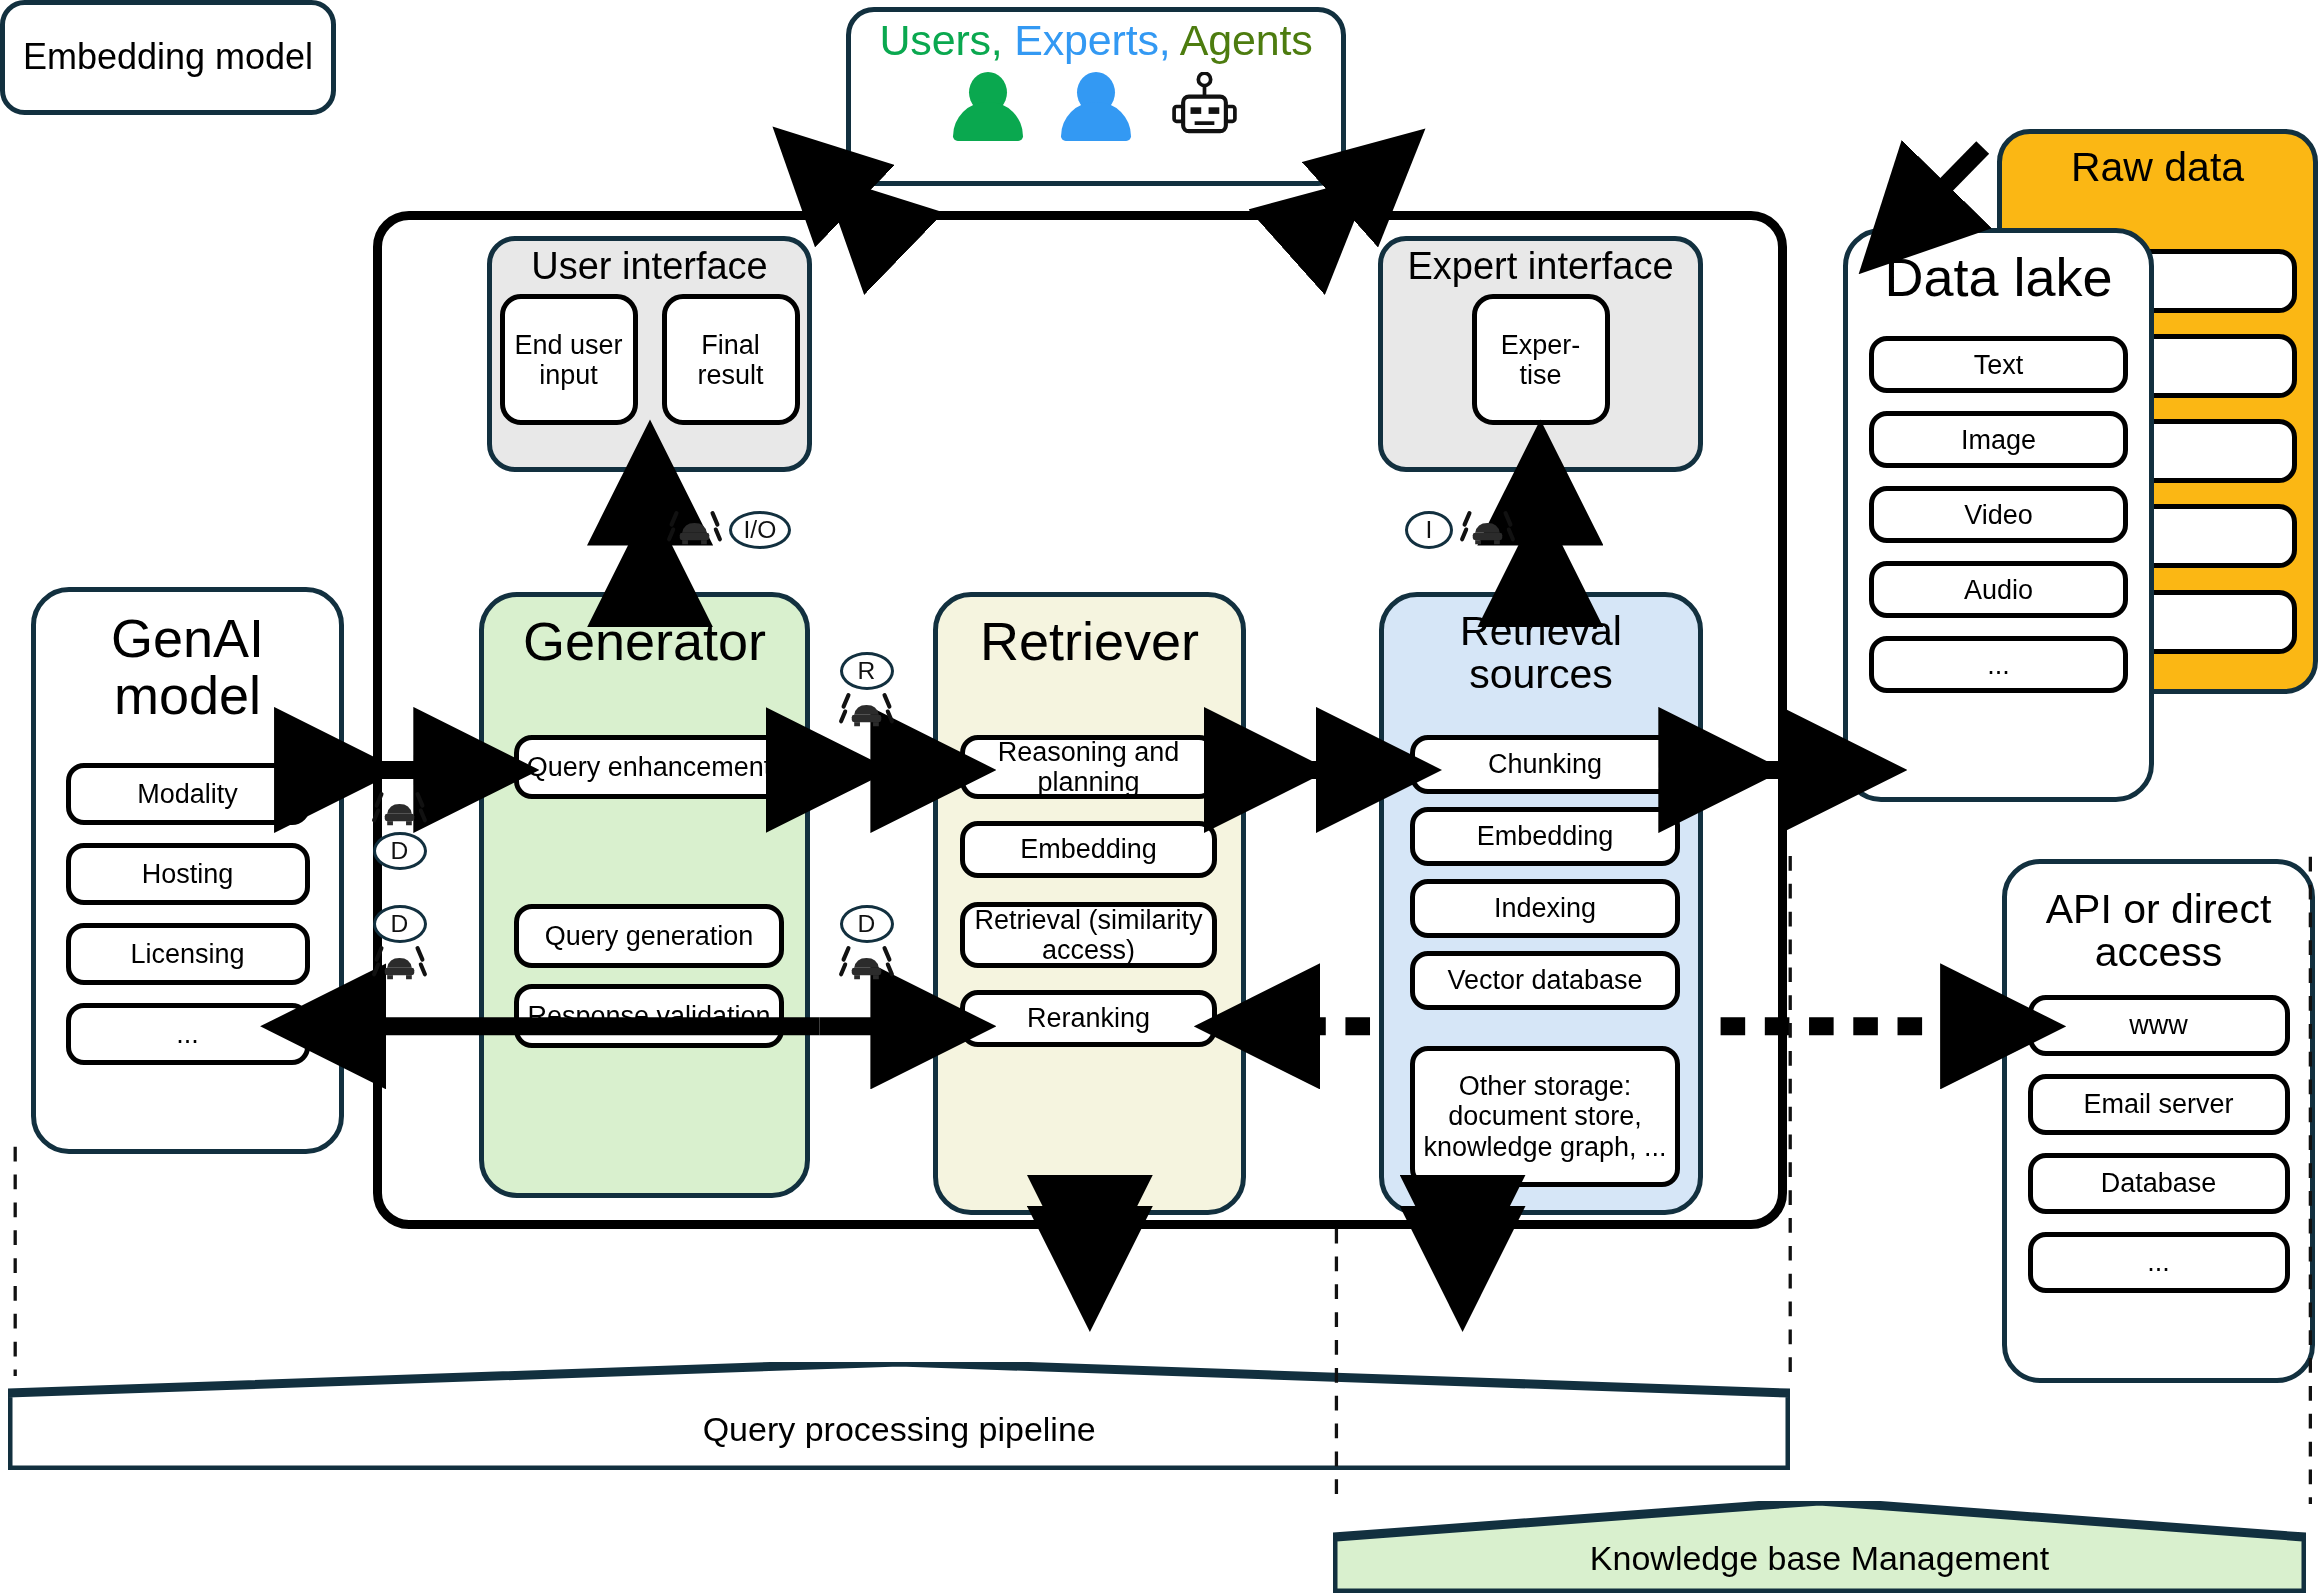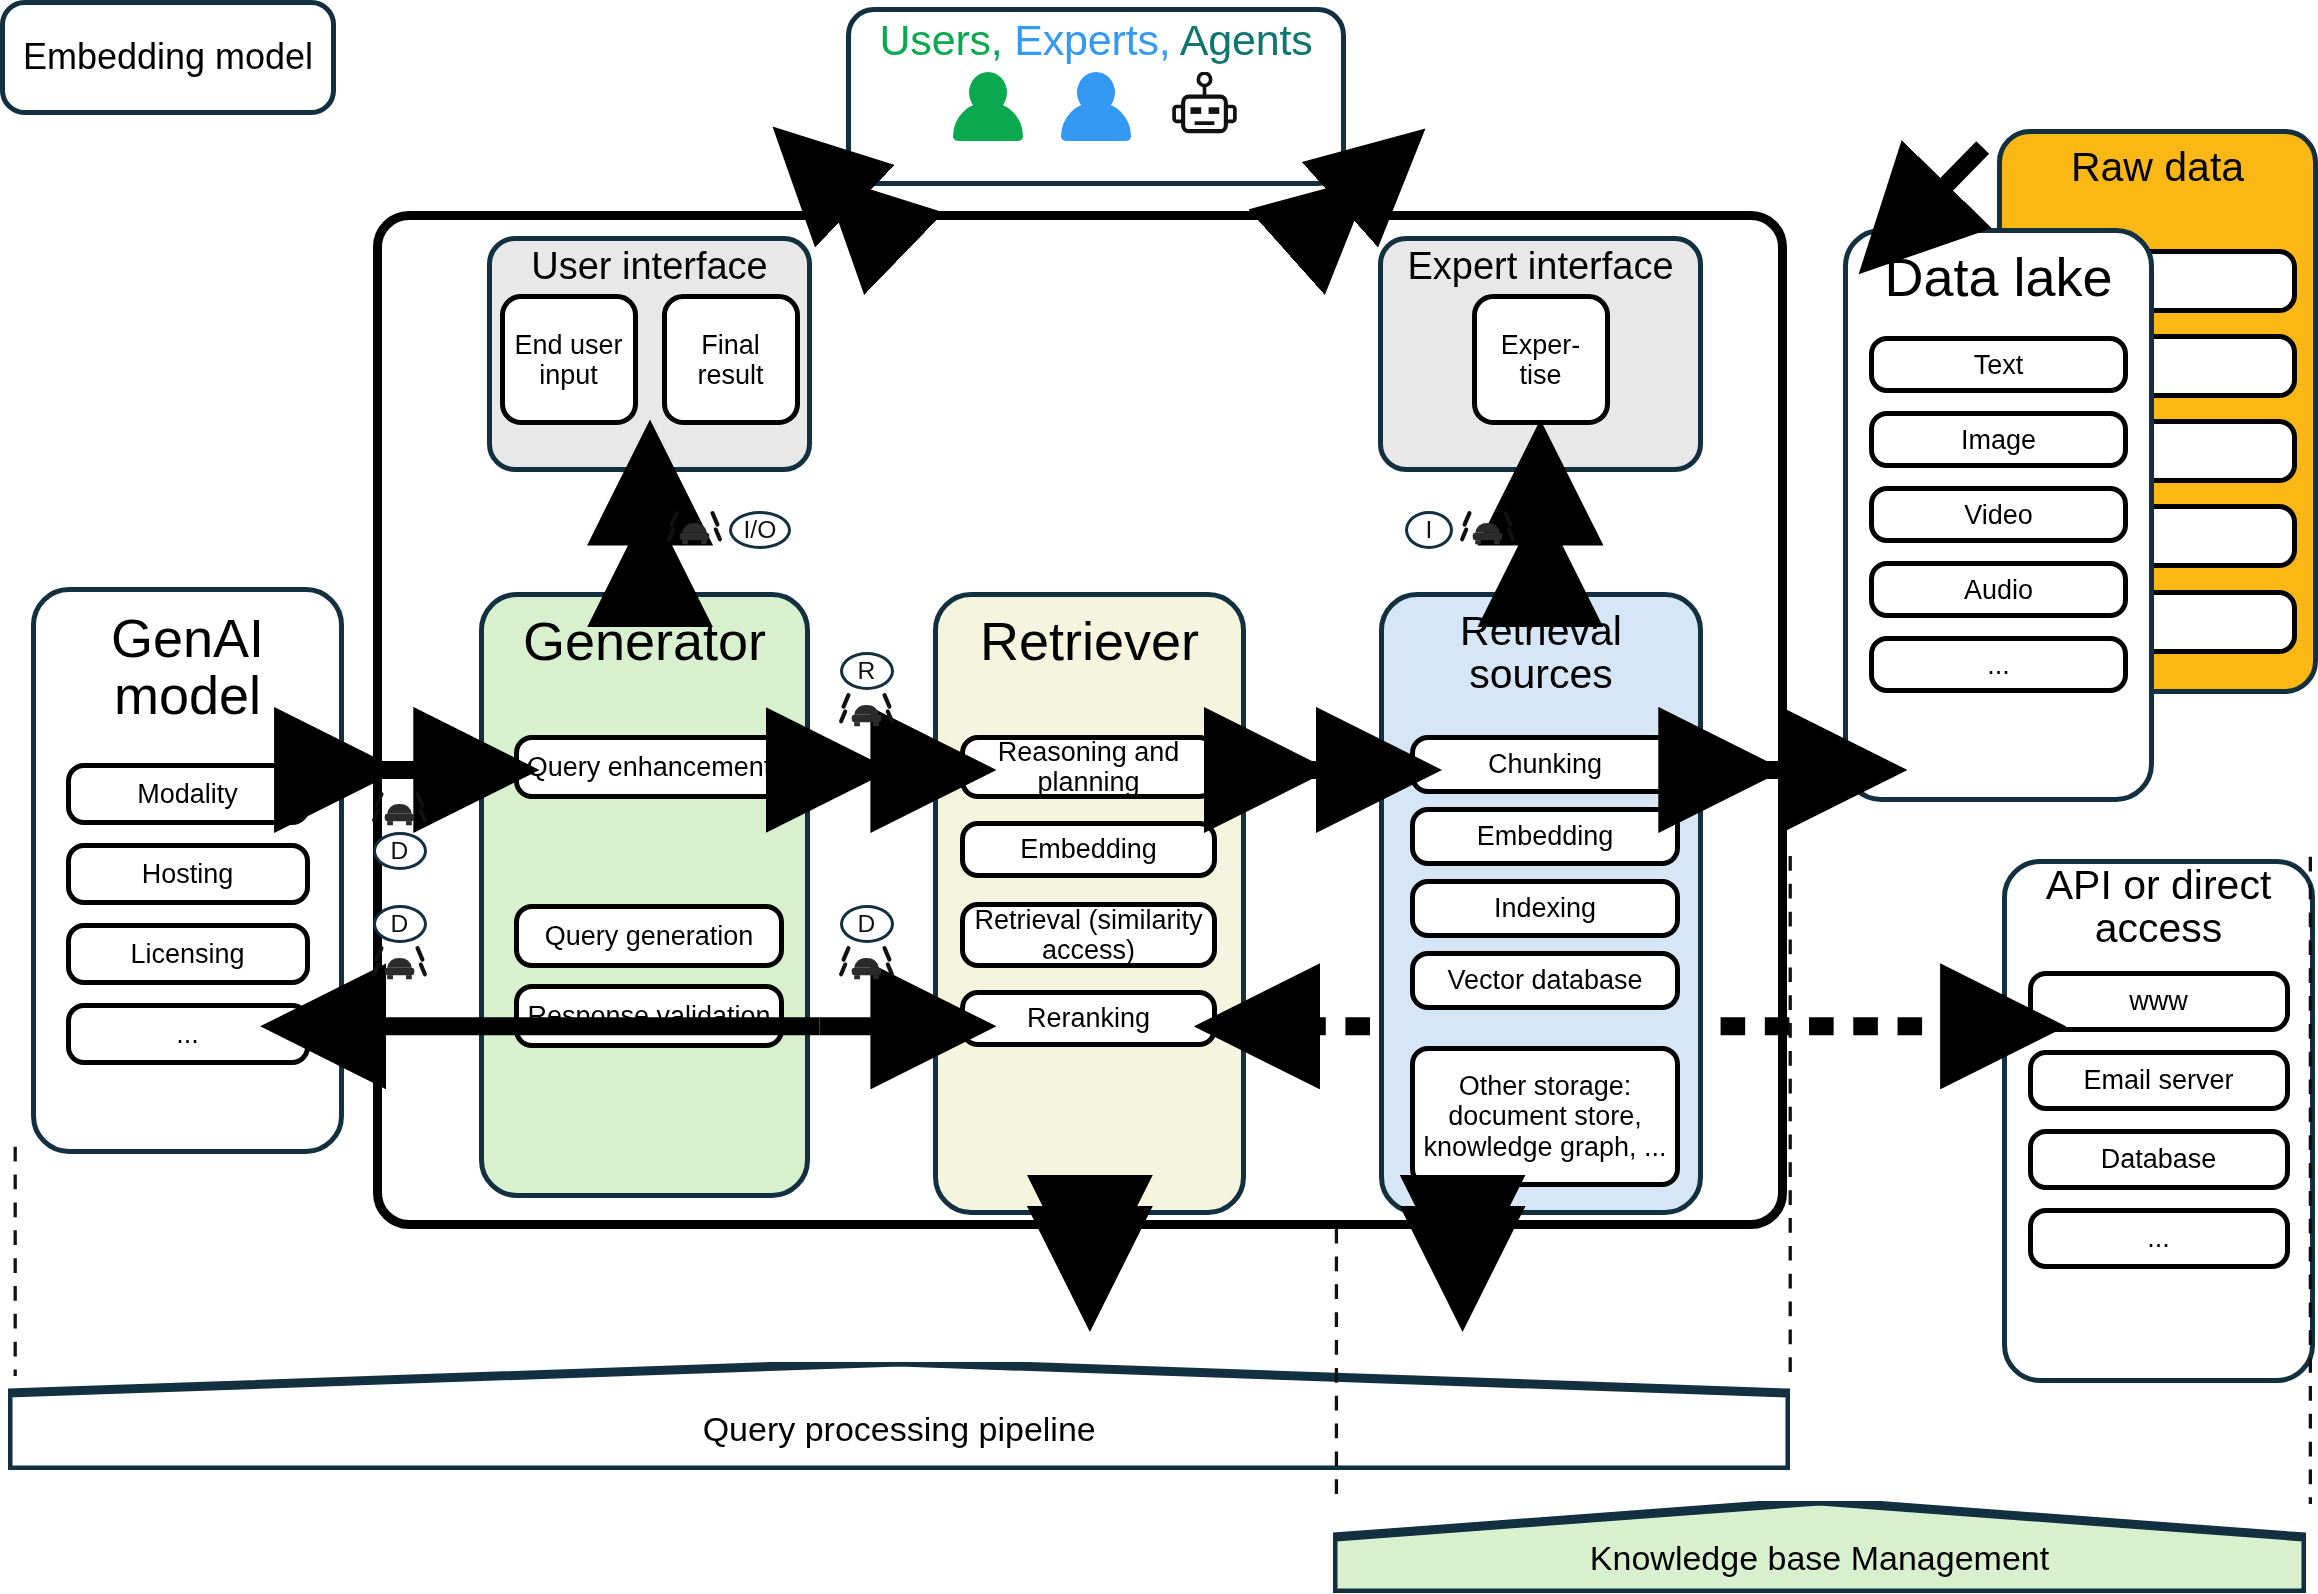--- a/index.html
+++ b/index.html
@@ -42,21 +42,21 @@
 
   
   #people-box {
     left: 846px; top: 6.6px; width: 500px; height: 179px;
     border-width: 5.7px; border-radius: 28px;
     justify-content: flex-start; padding-top: 6.6px;
   }
   #people-title { font-size: 43px; letter-spacing: -0.2px; white-space: nowrap; }
   .u-green { color: #0aa84f; }
   .u-blue { color: #3399f3; }
-  .u-black { color: #0f766e; }
+  .u-black { color: #4d7c0f; }
   #people-icons { display: flex; gap: 29.5px; align-items: flex-end; margin-top: 8.2px; }
 
   .person { width: 79px; height: 69px; position: relative; }
   .person .head { position: absolute; left: 50%; transform: translateX(-50%); top: 0; width: 38px; height: 41px; border-radius: 50%; }
   .person .body { position: absolute; left: 50%; transform: translateX(-50%); bottom: 0; width: 70px; height: 39px; border-radius: 35px 35px 4.9px 4.9px; }
 
   
   #system-box {
     position: absolute; left: 373px; top: 211px; width: 1414px; height: 1018px;
     border: 9px solid #000; border-radius: 36px; background: transparent;
@@ -111,21 +111,21 @@
   #raw-chip-2 { top: 285px; }
   #raw-chip-3 { top: 370px; }
   #raw-chip-4 { top: 456px; }
 
   
   #lake-box { left: 1843px; top: 228px; width: 311px; height: 574px; z-index: 2; padding-top: 16.4px; background: #fff; }
   #lake-box .chiplist { margin-top: 29.5px; gap: 18px; }
   #lake-box .chip { width: 259px; height: 57px; }
 
   
-  #api-box { left: 2002px; top: 859px; width: 313px; height: 524px; padding-top: 0; }
+  #api-box { left: 2002px; top: 859px; width: 313px; height: 524px; padding-top: 24px; }
   #api-box .panel-title { font-size: 41px; }
   #api-box .chiplist { margin-top: 19.7px; gap: 18px; }
   #api-box .chip { width: 262px; height: 61px; }
 
   
   #emb-box { left: 1151px; top: 1260px; width: 336px; height: 115px; border: 5.7px solid #12303f; border-radius: 24.6px; background: #fff;
              display: flex; align-items: center; justify-content: center; text-align: center; font-size: 36px; line-height: 1.12; }
 
   
   .house {

